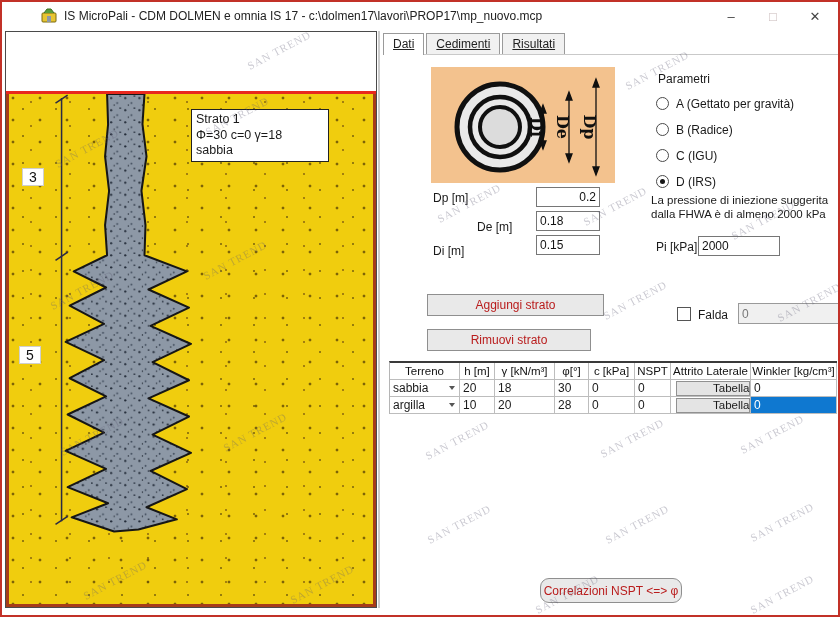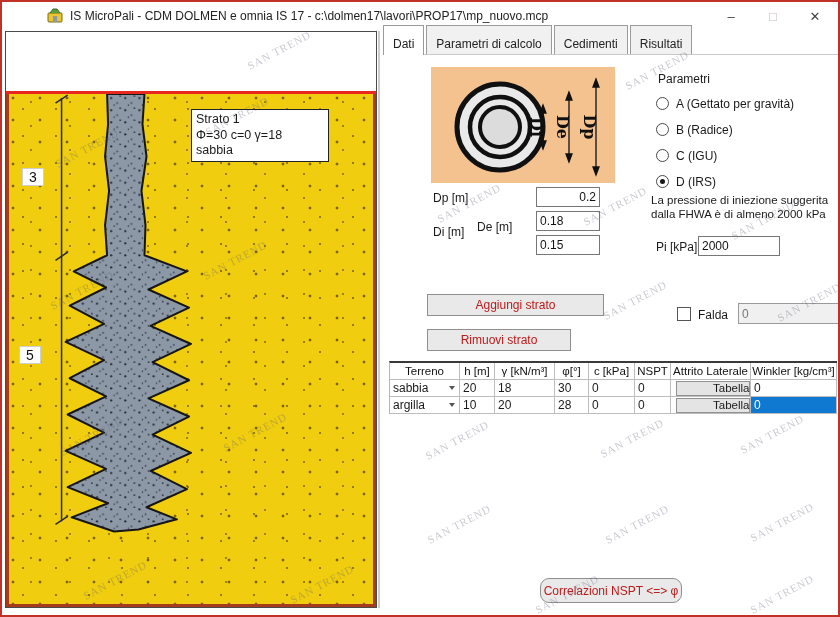--- a/index.html
+++ b/index.html
@@ -1,19 +1,19 @@
 <!DOCTYPE html>
 <html><head>
 <meta charset="utf-8">
 <style>
   html,body{margin:0;padding:0;background:#ddd;}
   .window{position:relative;width:840px;height:617px;background:#fff;border:2px solid #c23128;
     box-sizing:border-box;font-family:"Liberation Sans",sans-serif;font-size:12px;color:#1a1a1a;overflow:hidden;}
   
-  .titlebar{position:absolute;left:12px;top:0;right:0;height:28px;background:#fff;display:flex;align-items:center;padding-left:25px;}
+  .titlebar{position:absolute;left:6px;top:0;right:0;height:28px;background:#fff;display:flex;align-items:center;padding-left:25px;}
   .app-icon{margin-left:8px;width:16px;height:16px;}
   .title-text{margin-left:7px;font-size:12px;color:#222;white-space:nowrap;}
   .win-controls{position:absolute;right:2px;top:0;height:28px;display:flex;}
   .win-btn{width:42px;height:28px;display:flex;align-items:center;justify-content:center;font-size:13px;color:#444;}
   .win-btn.max{color:#c9b9ba;}
   
   .left-panel{position:absolute;left:3px;top:29px;width:372px;height:577px;border:1px solid #4a4a4a;
     box-sizing:border-box;background:#fff;}
   .load-strip{position:absolute;left:0;top:0;right:0;height:59px;background:#fff;}
   .radio-row{position:absolute;display:flex;align-items:center;gap:6px;}
@@ -34,21 +34,21 @@
     background-size:27px 22px,33px 27px,39px 24px;}
   .pile-svg{position:absolute;left:0;top:0;width:100%;height:100%;}
   .depth-label{position:absolute;background:#fff;border:1px solid #cfcfcf;padding:0px 6px;font-size:14px;color:#111;}
   .strato-note{position:absolute;left:182px;top:15px;width:128px;background:#fff;border:1px solid #222;
     padding:2px 4px;line-height:1.25;font-size:12.5px;}
   
   .splitter{position:absolute;left:376px;top:29px;width:2px;height:577px;background:#cccccc;}
   
   .right-panel{position:absolute;left:379px;top:30px;width:459px;height:575px;background:#fff;}
   .tabstrip{position:absolute;left:2px;top:0;right:2px;height:22px;display:flex;align-items:flex-end;border-bottom:1px solid #c9c9c9;}
-  .tab{padding:11px 9px 3px 9px;border:1px solid #9a9a9a;border-bottom:none;background:#f1f1f1;margin-right:2px;white-space:nowrap;color:#222;}
+  .tab{padding:3px 9px 3px 9px;border:1px solid #9a9a9a;border-bottom:none;background:#f1f1f1;margin-right:2px;white-space:nowrap;color:#222;text-decoration:underline;}
   .tab.active{background:#fff;margin-bottom:-1px;padding-bottom:4px;}
   .diagram{position:absolute;left:50px;top:35px;width:184px;height:116px;background:#f3c28e;}
   .tipologia-title{position:absolute;left:277px;top:40px;}
   .tip-row{position:absolute;left:275px;display:flex;gap:7px;white-space:nowrap;}
   .dim-label{position:absolute;left:52px;}
   .tb{position:absolute;height:18px;width:56px;border:1px solid #767676;font:12px "Liberation Sans",sans-serif;
     padding:0 3px;box-sizing:content-box;background:#fff;color:#111;}
   .fhwa{position:absolute;left:270px;top:162px;width:182px;font-size:11.5px;line-height:1.2;color:#1a1a1a;}
   .btn{position:absolute;background:#e9e9e9;border:1px solid #8f8f8f;display:flex;align-items:center;justify-content:center;
     box-sizing:border-box;color:#b91c1c;}
@@ -125,21 +125,20 @@
       </div>
     </div>
   </div>
 
   <div class="splitter"></div>
 
   <div class="right-panel">
 
     <div class="tabstrip">
       <div class="tab active">Dati</div>
-      <div class="tab">Parametri di calcolo</div>
       <div class="tab">Cedimenti</div>
       <div class="tab">Risultati</div>
     </div>
 
     <div class="diagram">
       <svg width="184" height="116" viewBox="0 0 184 116">
         <circle cx="69" cy="60" r="43" fill="#e9e9e9" stroke="#101010" stroke-width="5"></circle>
         <circle cx="69" cy="60" r="30" fill="#e9e9e9" stroke="#101010" stroke-width="4.5"></circle>
         <circle cx="69" cy="60" r="20" fill="#dcdcdc" stroke="#101010" stroke-width="4"></circle>
         <g stroke="#101010" stroke-width="1.3" fill="#101010">
@@ -176,32 +175,32 @@
     </div>
     <div class="tip-row" style="top:143px;">
       <span class="radio checked"></span>
       <span>D (IRS)</span>
     </div>
 
     <div class="dim-label" style="top:159px;">Dp [m]</div>
     <input class="tb" style="left: 155px; top: 155px; text-align: right;" readonly="" value="0.2">
     <div class="dim-label" style="top:188px;margin-left:44px;">De [m]</div>
     <input class="tb" style="left: 155px; top: 179px;" readonly="" value="0.18">
-    <div class="dim-label" style="top:193px;text-align:center;">Di [m]</div>
+    <div class="dim-label" style="top:212px;text-align:center;">Di [m]</div>
     <input class="tb" style="left: 155px; top: 203px;" readonly="" value="0.15">
 
     <div class="fhwa">
       <div>La pressione di iniezione suggerita</div>
       <div>dalla FHWA è di almeno 2000 kPa</div>
     </div>
     <div style="position:absolute;left:275px;top:208px;">Pi [kPa]</div>
     <input class="tb" style="left: 317px; top: 204px; width: 74px;" readonly="" value="2000">
 
     <div class="btn" style="left:46px;top:262px;width:177px;height:22px;">Aggiungi strato</div>
-    <div class="btn" style="left:46px;top:297px;width:144px;height:22px;">Rimuovi strato</div>
+    <div class="btn" style="left:46px;top:297px;width:164px;height:22px;">Rimuovi strato</div>
     <div class="checkbox" style="left:296px;top:275px;"></div>
     <div style="position:absolute;left:317px;top:276px;">Falda</div>
     <input class="tb falda-input" style="left: 357px; top: 271px; width: 96px; height: 19px;" readonly="" value="0">
 
     <div class="grid">
       <div class="c h">Terreno</div>
       <div class="c h">h [m]</div>
       <div class="c h">γ [kN/m³]</div>
       <div class="c h">φ[°]</div>
       <div class="c h">c [kPa]</div>

